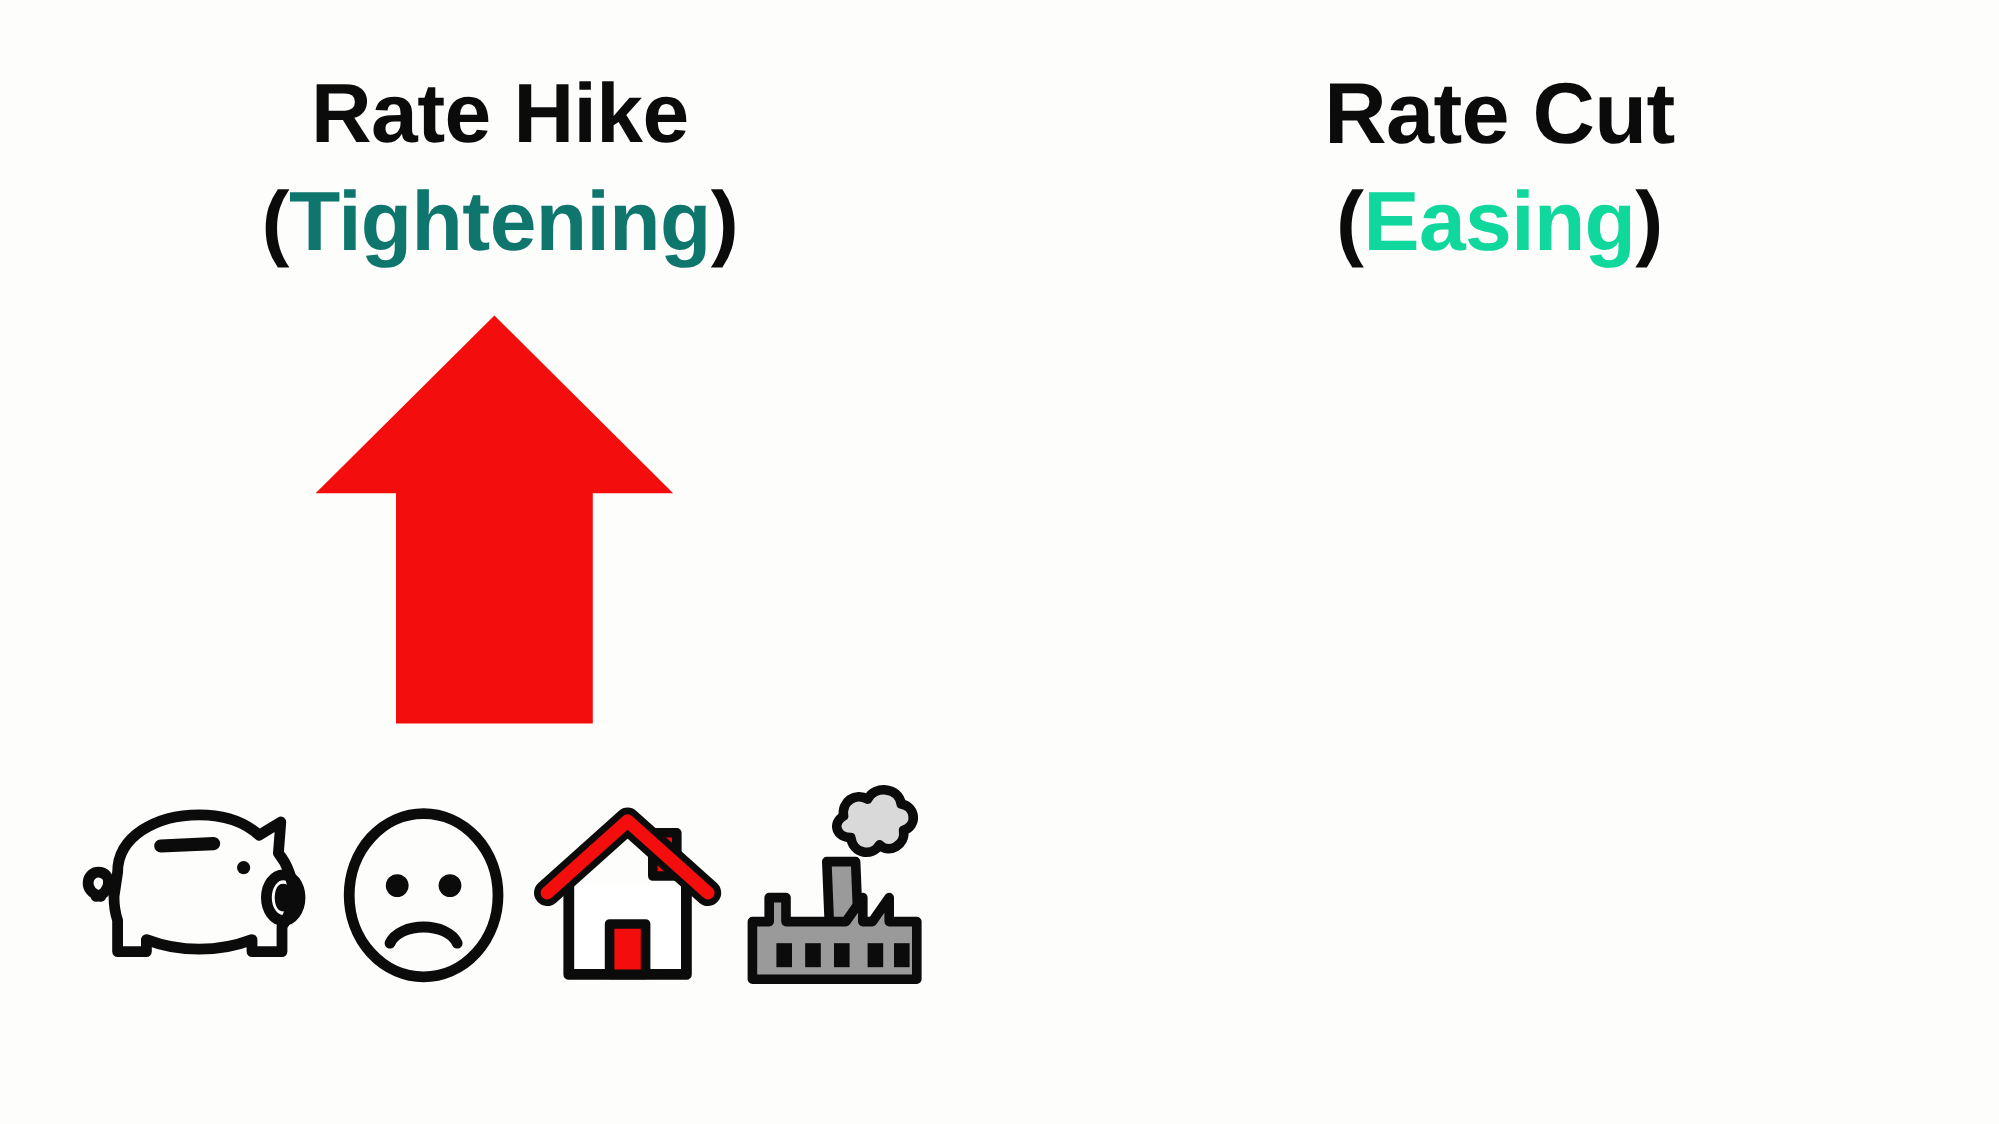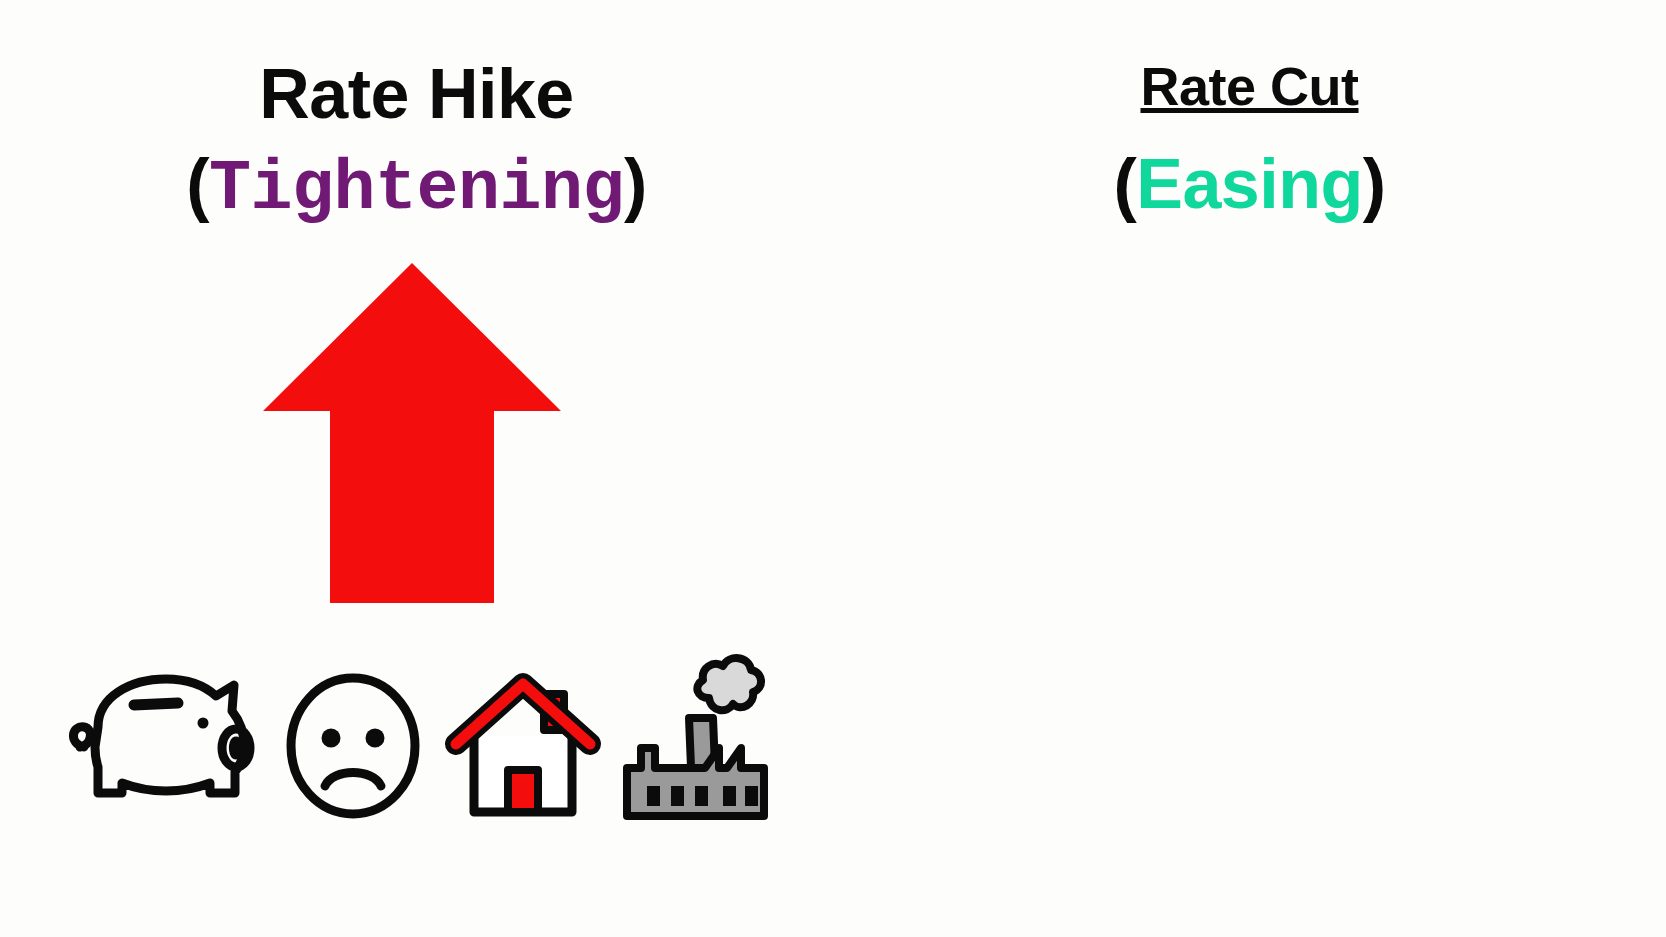--- a/index.html
+++ b/index.html
@@ -38,38 +38,37 @@
     letter-spacing: -0.5px;
     color: #0b0b0b;
     white-space: nowrap;
   }
   #title-hike {
     top: 58px;
     font-size: 70px;
   }
   #title-cut {
     top: 58px;
-    font-size: 54px;
-    text-decoration: underline;
+    font-size: 72px;
   }
   .subheading {
     position: absolute;
     width: 100%;
     text-align: center;
     font-weight: bold;
     font-size: 70px;
     line-height: 1.0;
     letter-spacing: -0.5px;
     color: #0b0b0b;
     white-space: nowrap;
   }
   #sub-hike { top: 148px; }
   #sub-cut  { top: 148px; text-align: center; }
 
-  .accent-red   { color: #701a75; font-family: Liberation Mono, monospace; }
+  .accent-red   { color: #0f766e; }
   .accent-green { color: #10d79b; }
 
   
   .arrow-wrap {
     position: absolute;
   }
   #arrow-up   { left: 263px; top: 262px; width: 298px; height: 340px; }
 
   
   .icon-row {

